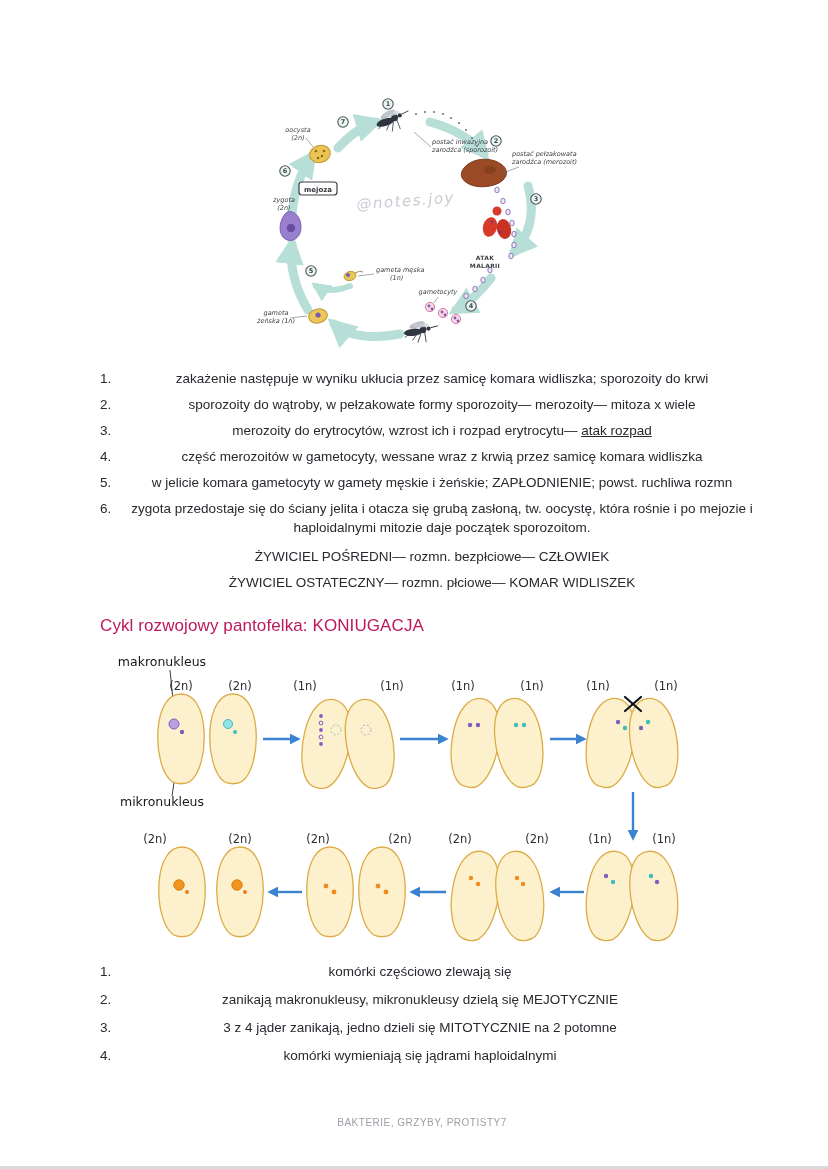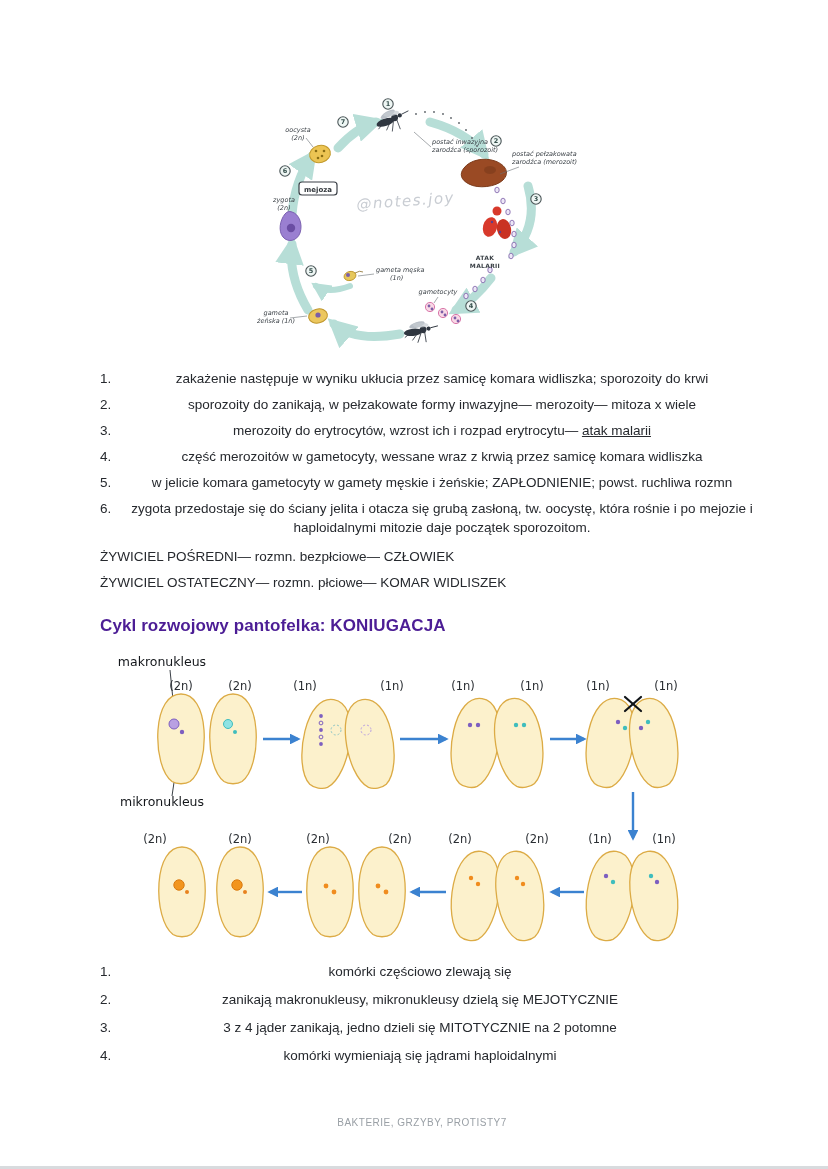--- a/index.html
+++ b/index.html
@@ -11,23 +11,23 @@
   }
   .page { position:relative; width:828px; height:1169px; background:#fff; overflow:hidden; }
   .abs { position:absolute; }
 
   
   .textcol { position:absolute; left:100px; top:369px; width:664px; }
   .list-item { display:flex; margin-bottom:7px; font-size:13.5px; line-height:19px; color:#26292e; }
   .num { flex:0 0 20px; }
   .txt { flex:1;text-align:center; }
   .ul { text-decoration:underline; }
-  .host { font-size:13.5px; line-height:26px; color:#26292e; }
+  .host { font-size:13.5px; line-height:26px; color:#26292e;text-align:center; }
   .hosts { margin-top:6px; }
-  h2.heading { font-size:17px; font-weight:bold; color:#4c1d95; margin-top:20px; letter-spacing:.1px; }
+  h2.heading { font-size:17px; font-weight:normal; color:#be185d; margin-top:20px; letter-spacing:.1px; }
 
   .textcol2 { position:absolute; left:100px; top:962px; width:620px; }
   .textcol2 .list-item { margin-bottom:9px; }
 
   .footer { position:absolute; left:56px; right:40px; top:1117px; display:flex;
     justify-content:center; font-size:10px; color:#9aa0a6; letter-spacing:.5px; }
   .bottom-edge { position:absolute; left:0; bottom:0; width:828px; height:3px; background:#d8dbde; }
 
   
   svg text { font-family:"DejaVu Sans",sans-serif; }
@@ -205,25 +205,25 @@
     </g>
   </svg>
 
   <div class="textcol">
     <div class="list-item">
       <span class="num">1.</span>
       <span class="txt"><span>zakażenie następuje w wyniku ukłucia przez samicę komara widliszka; sporozoity do krwi</span></span>
     </div>
     <div class="list-item">
       <span class="num">2.</span>
-      <span class="txt"><span>sporozoity do zanikają, w pełzakowate formy inwazyjne— merozoity— mitoza x wiele</span></span>
+      <span class="txt"><span>sporozoity do wątroby, w pełzakowate formy sporozoity— merozoity— mitoza x wiele</span></span>
     </div>
     <div class="list-item">
       <span class="num">3.</span>
-      <span class="txt"><span>merozoity do erytrocytów, wzrost ich i rozpad erytrocytu— </span><span class="ul">atak malarii</span></span>
+      <span class="txt"><span>merozoity do erytrocytów, wzrost ich i rozpad erytrocytu— </span><span class="ul">atak rozpad</span></span>
     </div>
     <div class="list-item">
       <span class="num">4.</span>
       <span class="txt"><span>część merozoitów w gametocyty, wessane wraz z krwią przez samicę komara widliszka</span></span>
     </div>
     <div class="list-item">
       <span class="num">5.</span>
       <span class="txt"><span>w jelicie komara gametocyty w gamety męskie i żeńskie; ZAPŁODNIENIE; powst. ruchliwa rozmn</span></span>
     </div>
     <div class="list-item">

